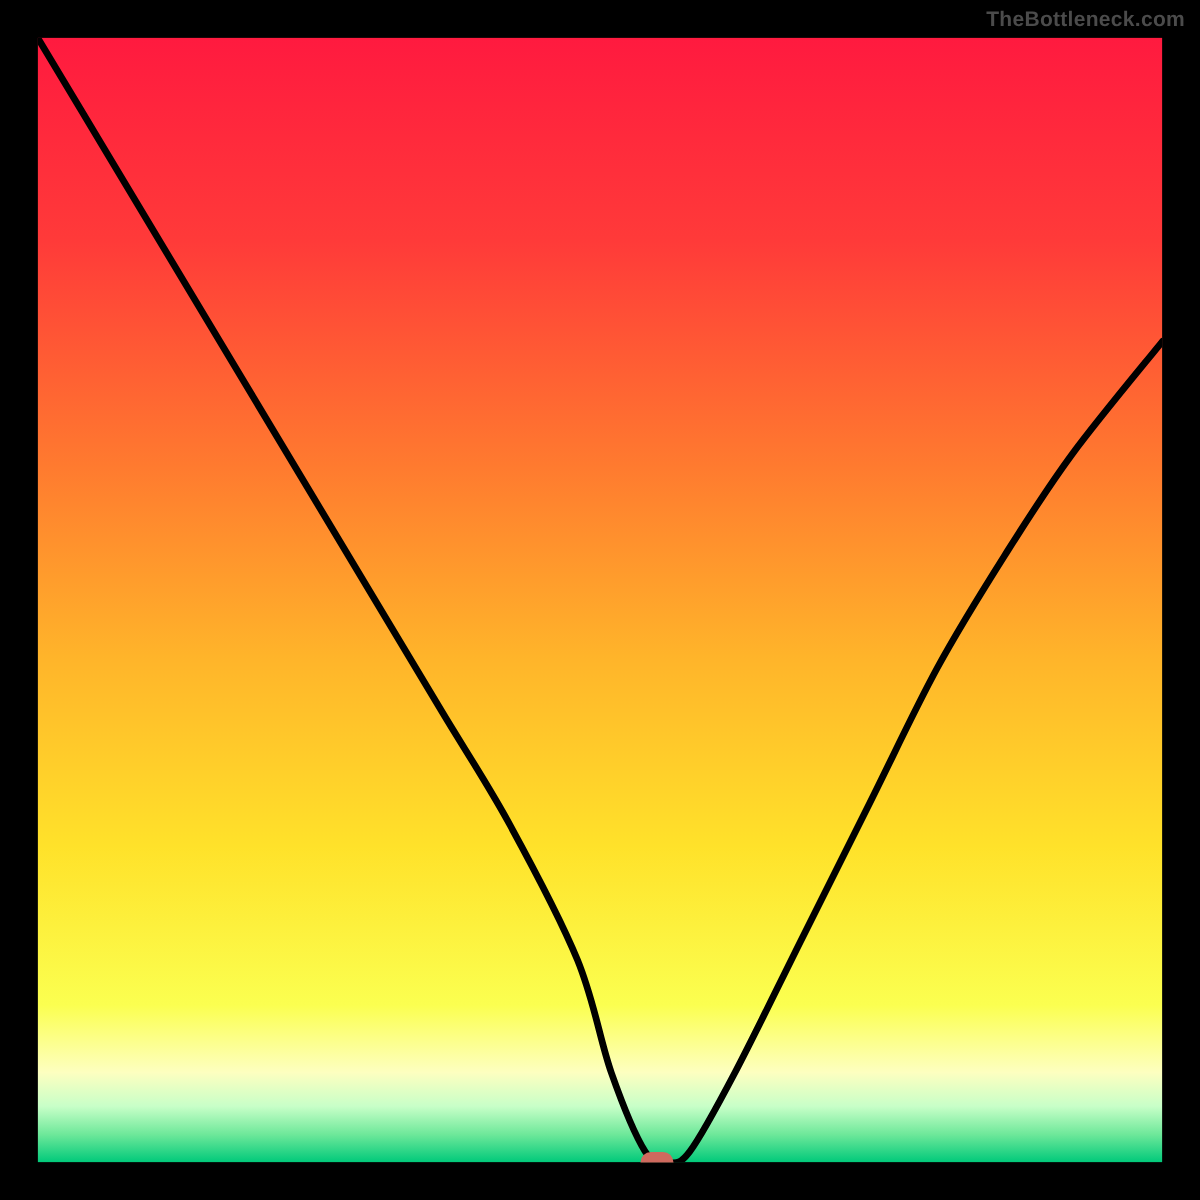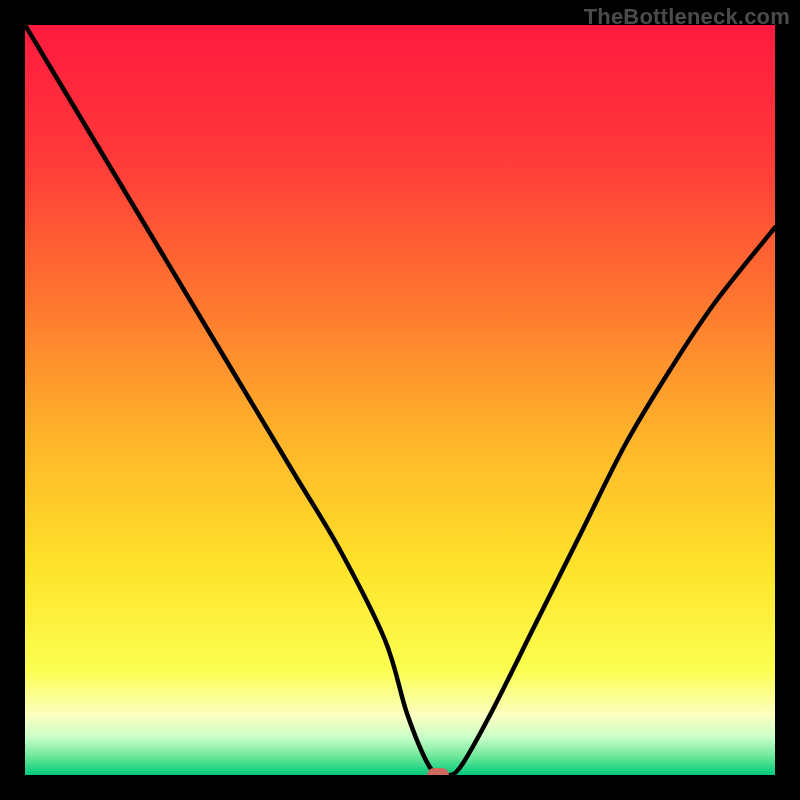--- a/index.html
+++ b/index.html
@@ -39,21 +39,21 @@
     left: 0;
     top: 0;
     width: 100%;
     height: 100%;
   }
   .watermark {
     position: absolute;
     top: 4px;
     right: 10px;
     color: #4b4b4b;
-    font-size: 22px;
+    font-size: 14px;
     font-weight: 600;
     letter-spacing: 0.2px;
   }
   .marker {
     position: absolute;
     width: 22px;
     height: 14px;
     border-radius: 7px;
     transform: translate(-50%, -50%);
   }

